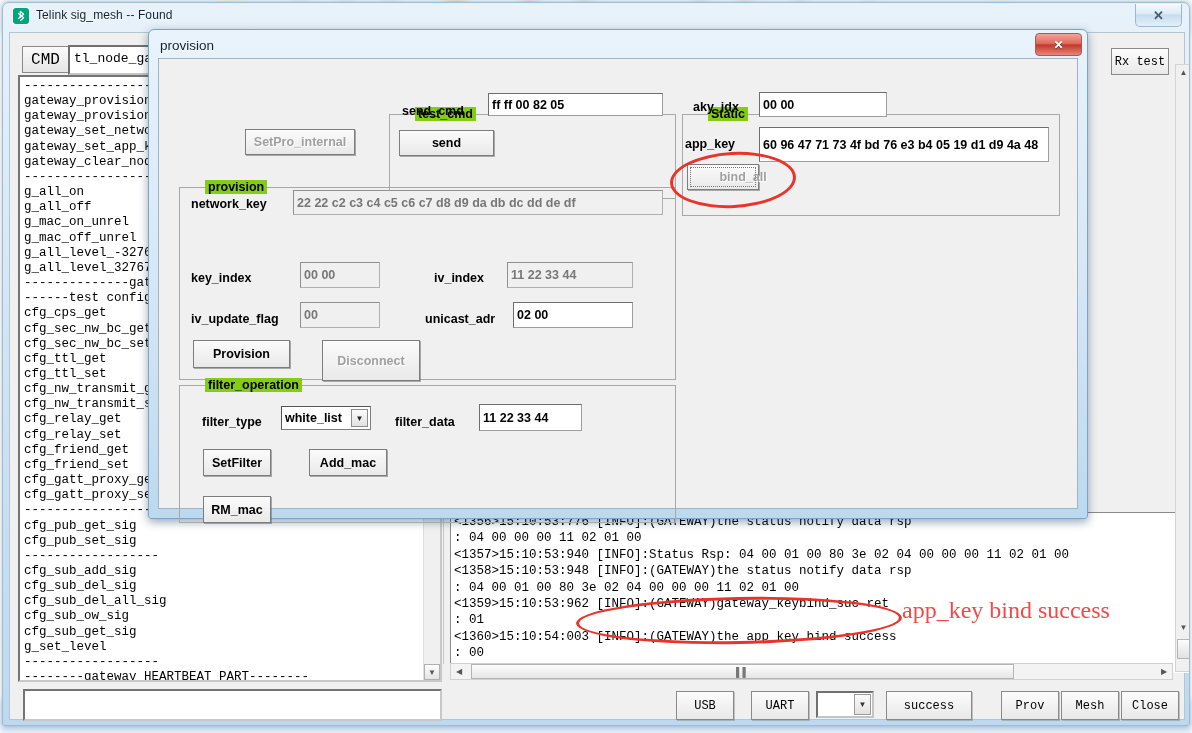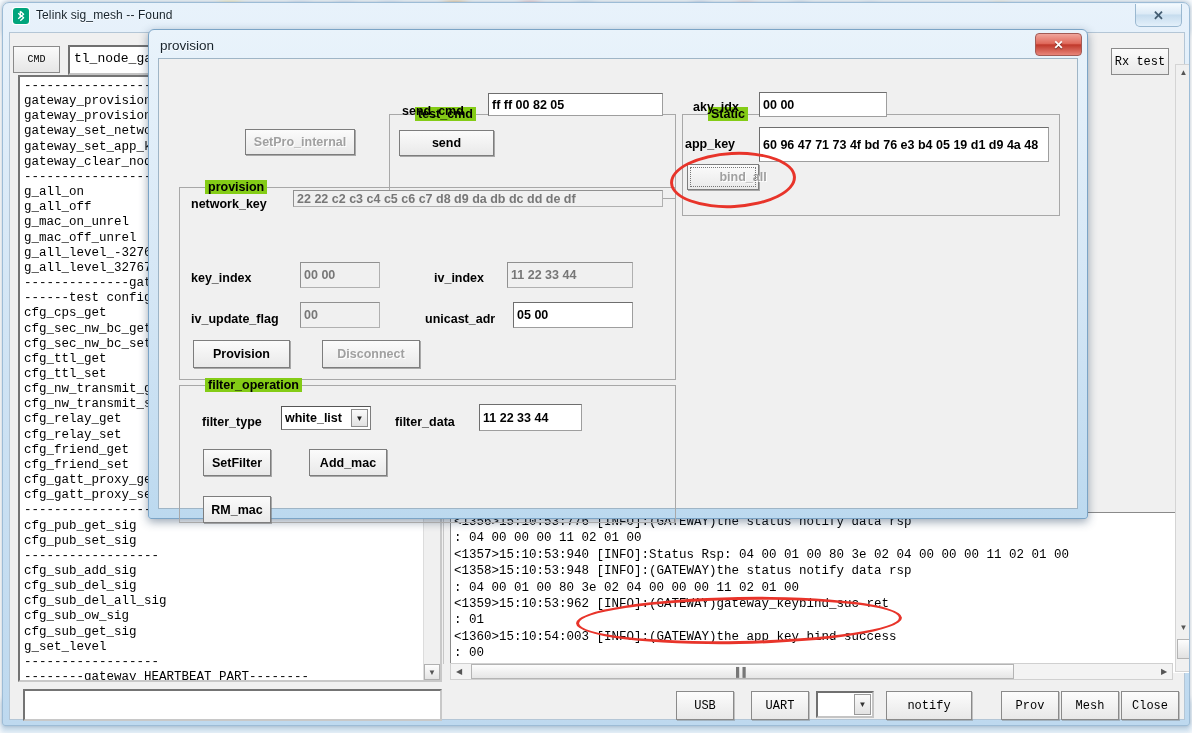--- a/index.html
+++ b/index.html
@@ -71,24 +71,24 @@
 
   
   .main-client{
     position:absolute;left:6px;top:29px;width:1174px;height:686px;
     background:#f0f0f0;
     border:1px solid #b4c6d6;
   }
 
   
   .cmd-btn{
-    position:absolute;left:10px;top:43px;width:45px;height:25px;
+    position:absolute;left:19px;top:43px;width:45px;height:25px;
     background:linear-gradient(180deg,#fafafa,#e6e6e6);
     border:1px solid #8a8a8a;
-    font-family:"Liberation Mono", monospace;font-size:10px;
+    font-family:"Liberation Mono", monospace;font-size:16px;
     display:flex;align-items:center;justify-content:center;color:#000;
   }
   .cmd-combo{
     position:absolute;left:65px;top:42px;width:120px;height:26px;
     background:#fff;border:2px inset #c4c4c4;
     font-family:"Liberation Mono", monospace;font-size:13px;
     padding-left:4px;line-height:24px;color:#000;overflow:hidden;white-space:nowrap;
   }
 
   
@@ -386,21 +386,21 @@
     </div>
 
     <div class="rxtest">Rx test</div>
 
     <div class="toolbar">
       <div class="tb-btn" style="left:673px;width:56px;">USB</div>
       <div class="tb-btn" style="left:748px;width:56px;">UART</div>
       <div class="tb-combo">
         <div class="arrowbox">▼</div>
       </div>
-      <div class="tb-btn" style="left:883px;width:84px;">notify</div>
+      <div class="tb-btn" style="left:883px;width:84px;">success</div>
       <div class="tb-btn" style="left:998px;width:56px;">Prov</div>
       <div class="tb-btn" style="left:1058px;width:56px;">Mesh</div>
       <div class="tb-btn" style="left:1118px;width:56px;">Close</div>
     </div>
   </div>
 
   <div class="dialog">
     <div class="dlg-title">provision</div>
     <div class="dlg-close">✕</div>
 
@@ -421,48 +421,49 @@
       <div class="lbl" style="left:534px;top:41px;">aky_idx</div>
       <div class="tfield" style="left:600px;top:33px;width:128px;height:25px;">00 00</div>
       <div class="lbl" style="left:526px;top:78px;">app_key</div>
       <div class="tfield" style="left:600px;top:68px;width:290px;height:35px;">60 96 47 71 73 4f bd 76 e3 b4 05 19 d1 d9 4a 48</div>
       <div class="btn disabled focusdots" style="left:528px;top:105px;width:72px;height:26px;">bind_all</div>
 
       <div class="gbox" style="left:20px;top:128px;width:495px;height:191px;">
         <div class="gtitle">provision</div>
       </div>
       <div class="lbl" style="left:32px;top:138px;">network_key</div>
-      <div class="tfield ro" style="left:134px;top:131px;width:370px;height:17px;">22 22 c2 c3 c4 c5 c6 c7 d8 d9 da db dc dd de df</div>
+      <div class="tfield ro" style="left:134px;top:131px;width:370px;height:25px;">22 22 c2 c3 c4 c5 c6 c7 d8 d9 da db dc dd de df</div>
 
       <div class="lbl" style="left:32px;top:212px;">key_index</div>
       <div class="tfield ro" style="left:141px;top:203px;width:80px;height:26px;">00 00</div>
       <div class="lbl" style="left:275px;top:212px;">iv_index</div>
       <div class="tfield ro" style="left:348px;top:203px;width:126px;height:26px;">11 22 33 44</div>
 
       <div class="lbl" style="left:32px;top:253px;">iv_update_flag</div>
       <div class="tfield ro" style="left:141px;top:243px;width:80px;height:26px;">00</div>
       <div class="lbl" style="left:266px;top:253px;">unicast_adr</div>
-      <div class="tfield" style="left:354px;top:243px;width:120px;height:26px;">05 00</div>
+      <div class="tfield" style="left:354px;top:243px;width:120px;height:26px;">02 00</div>
 
       <div class="btn" style="left:34px;top:281px;width:97px;height:28px;">Provision</div>
-      <div class="btn disabled" style="left:163px;top:281px;width:98px;height:28px;">Disconnect</div>
+      <div class="btn disabled" style="left:163px;top:281px;width:98px;height:41px;">Disconnect</div>
 
       <div class="gbox" style="left:20px;top:326px;width:495px;height:136px;">
         <div class="gtitle">filter_operation</div>
       </div>
       <div class="lbl" style="left:43px;top:356px;">filter_type</div>
       <div class="combo" style="left:122px;top:347px;width:90px;height:24px;">
         <span>white_list</span>
         <span class="arrowbox">▼</span>
       </div>
       <div class="lbl" style="left:236px;top:356px;">filter_data</div>
       <div class="tfield" style="left:320px;top:345px;width:103px;height:27px;">11 22 33 44</div>
 
       <div class="btn" style="left:44px;top:390px;width:68px;height:27px;">SetFilter</div>
       <div class="btn" style="left:150px;top:390px;width:78px;height:27px;">Add_mac</div>
       <div class="btn" style="left:44px;top:437px;width:68px;height:27px;">RM_mac</div>
     </div>
   </div>
 
   <div class="ellipse e1"></div>
   <div class="ellipse e2"></div>
+  <div class="annot a2">app_key bind success</div>
 
 </div>
 
 </body></html>

